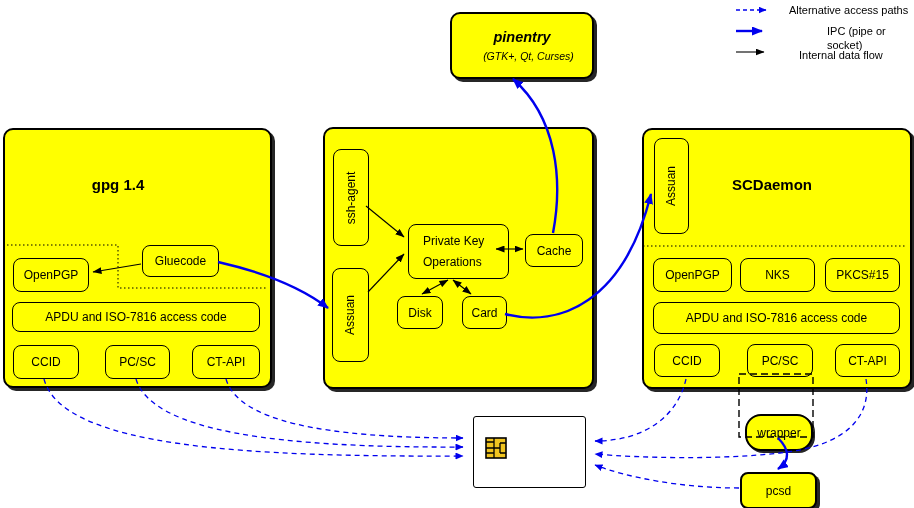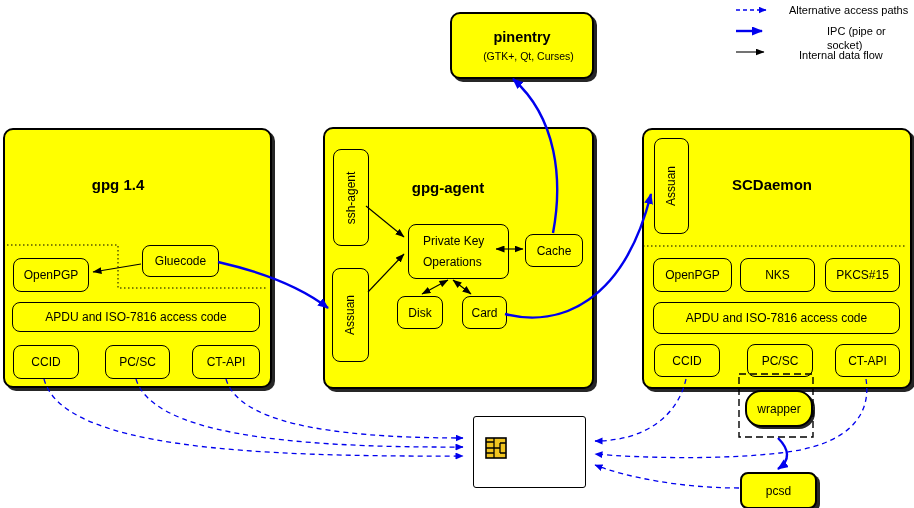--- a/index.html
+++ b/index.html
@@ -38,24 +38,23 @@
 </head>
 <body>
 
 <div id="canvas">
 
   <div class="bigbox" style="left:3px;top:128px;width:265px;height:256px;"></div>
   <div class="bigbox" style="left:323px;top:127px;width:267px;height:258px;"></div>
   <div class="bigbox" style="left:642px;top:128px;width:266px;height:257px;"></div>
 
   <div class="title" style="left:3px;top:176px;width:230px;">gpg 1.4</div>
-  <div class="title" style="left:323px;top:179px;width:250px;">gpg-agent</div>
   <div class="title" style="left:642px;top:176px;width:260px;">SCDaemon</div>
 
-  <div class="pinentry" style="left:450px;top:12px;width:140px;height:63px;">
+  <div class="pinentry" style="left:450px;top:12px;width:140px;height:63px;font-style:italic;">
     <div class="t">pinentry</div>
     <div class="s">(GTK+, Qt, Curses)</div>
   </div>
 
   <div class="node" style="left:13px;top:258px;width:74px;height:32px;">
     <span>OpenPGP</span>
   </div>
   <div class="node" style="left:142px;top:245px;width:75px;height:30px;">
     <span>Gluecode</span>
   </div>
@@ -110,21 +109,21 @@
   <div class="node" style="left:654px;top:344px;width:64px;height:31px;">
     <span>CCID</span>
   </div>
   <div class="node" style="left:747px;top:344px;width:64px;height:31px;">
     <span>PC/SC</span>
   </div>
   <div class="node" style="left:835px;top:344px;width:63px;height:31px;">
     <span>CT-API</span>
   </div>
 
-  <div class="node shadow" style="left:745px;top:390px;width:64px;height:33px;box-shadow:2px 2px 0 rgba(0,0,0,0.85);border-radius:16px;">
+  <div class="node shadow" style="left:745px;top:414px;width:64px;height:33px;box-shadow:2px 2px 0 rgba(0,0,0,0.85);border-radius:16px;">
     <span>wrapper</span>
   </div>
   <div class="node shadow" style="left:740px;top:472px;width:73px;height:33px;">
     <span>pcsd</span>
   </div>
 
   <div class="smartcard" style="left:473px;top:416px;width:111px;height:70px;">
     <svg width="22" height="22" style="position:absolute;left:11px;top:20px;" viewBox="0 0 22 22">
       <rect x="1" y="1" width="20" height="20" fill="#f0c420" stroke="#000" stroke-width="1.6"></rect>
       <path d="M9,1 V21 M9,5 H1 M9,11 H1 M9,16 H1 M9,11 H15 M15,6 H21 M15,6 V16 M15,16 H21" stroke="#000" stroke-width="1.3" fill="none"></path>

